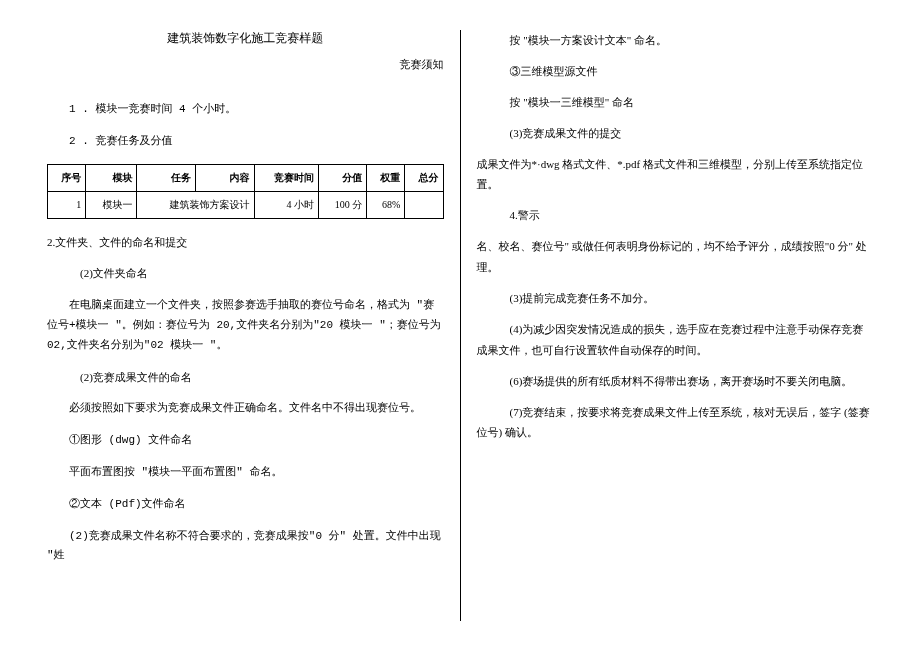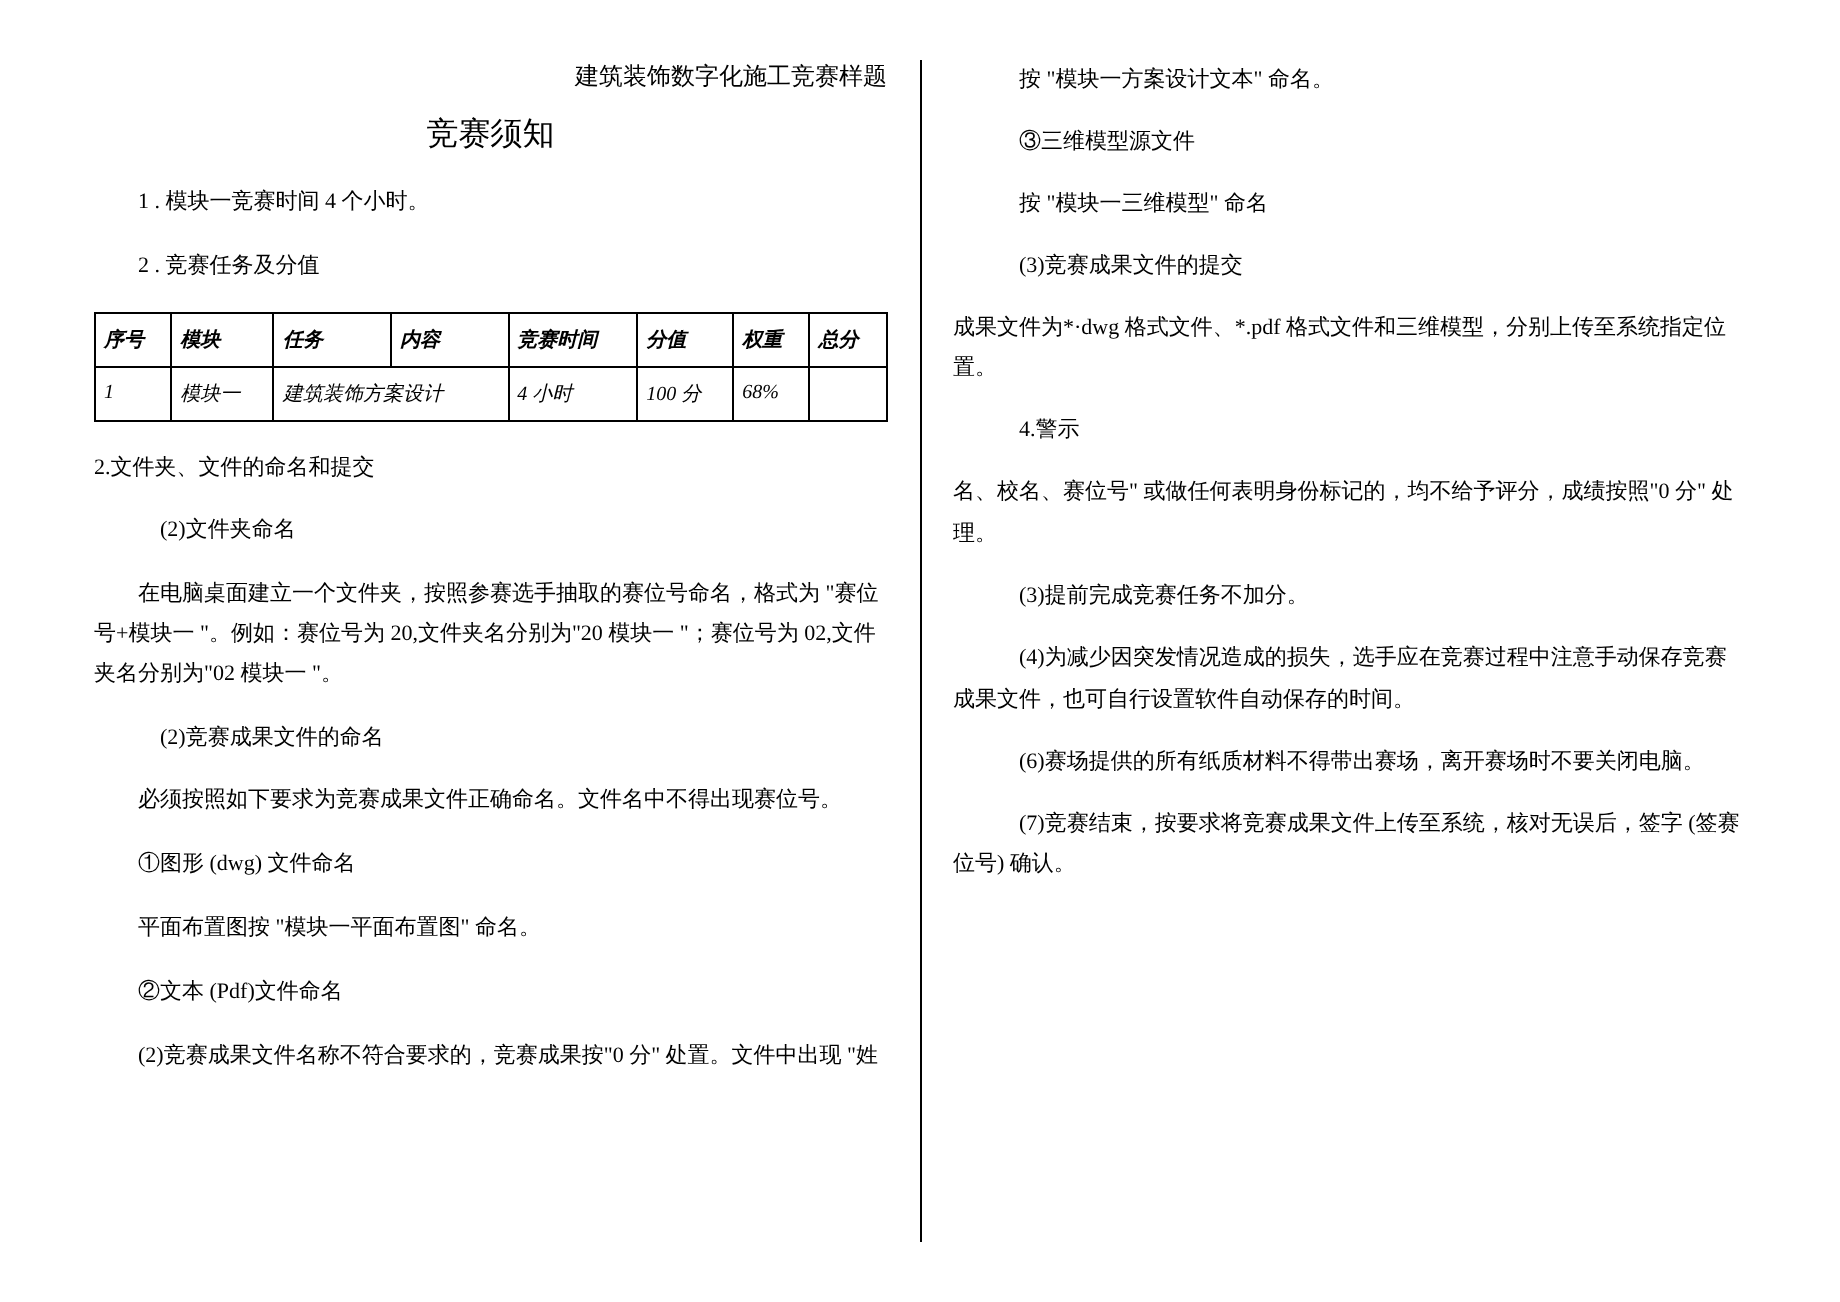--- a/index.html
+++ b/index.html
@@ -21,51 +21,51 @@
     .column {
       flex: 1;
       padding: 0 12px;
     }
     .divider {
       width: 1px;
       background: #000;
       margin: 0 4px;
     }
     .title {
-      text-align: right;
+      text-align: center;
       margin-bottom: 10px;
       font-size: 12px;
     }
     .subtitle {
-      text-align: center;
-      margin-bottom: 14px;
-      font-size: 16px;
+      text-align: right;
+      margin-bottom: 28px;
+      font-size: 11px;
     }
     .para {
       margin-bottom: 12px;
       line-height: 1.8;
     }
     .indent {
       text-indent: 2em;
+      font-family: Liberation Mono, monospace;
     }
     .indent-more {
       text-indent: 3em;
     }
     table {
       border-collapse: collapse;
       width: 100%;
       margin-bottom: 14px;
       font-size: 10px;
     }
     th, td {
       border: 1px solid #000;
       padding: 6px 4px;
-      text-align: left;
+      text-align: right;
       vertical-align: middle;
-      font-style: italic;
     }
     .right-col .para {
       margin-bottom: 10px;
       line-height: 1.9;
     }
   </style>
 </head>
 <body>
 
 <div class="column">

